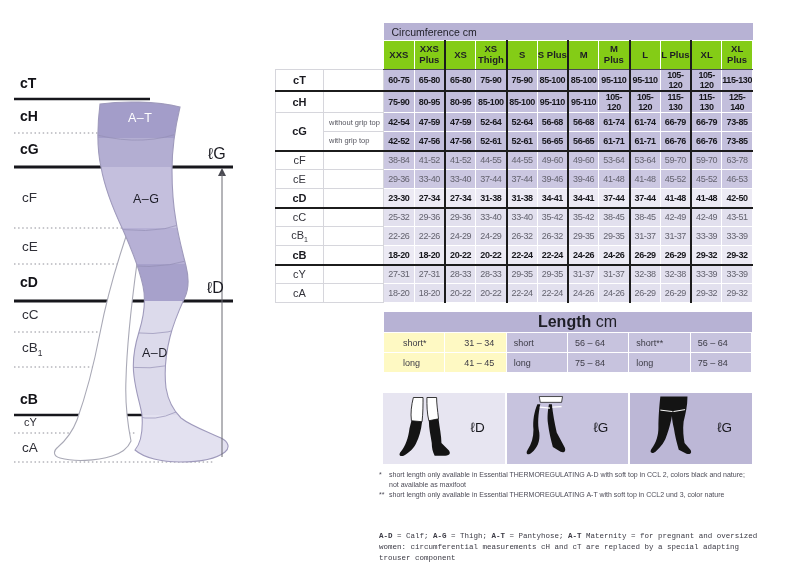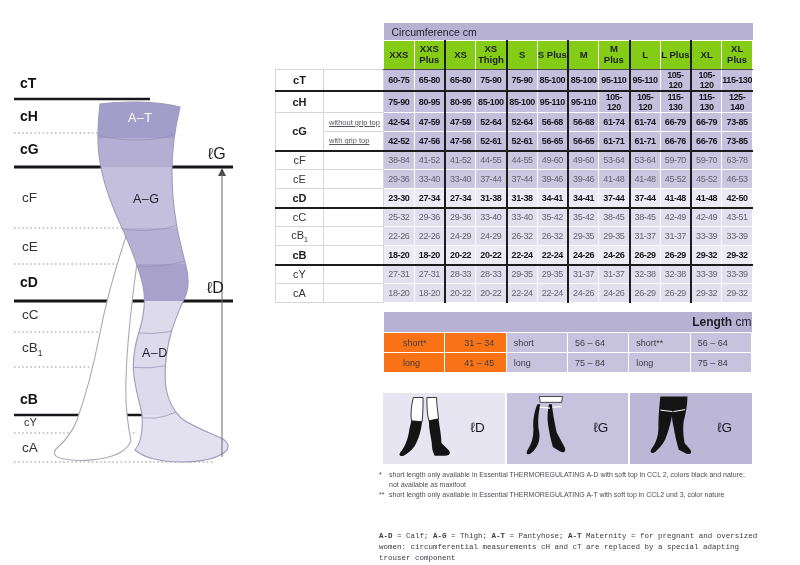--- a/index.html
+++ b/index.html
@@ -38,33 +38,33 @@
   #circ-table tr.boldrow td.val{color:#17171c;font-weight:bold;}
   #circ-table td.val.grp,#circ-table th.szh.grp{border-left:2px solid #1c1c1c;}
   #circ-table td.val.first{border-left:1px solid #4d7c0f;}
   #circ-table tr.thick td{border-bottom:2px solid #1c1c1c;}
   #circ-table td.thickb{border-bottom:2px solid #1c1c1c !important;}
   #circ-table td.lbl{background:#fff;border:1px solid #d6d6dc;text-align:center;
         font-size:11px;font-weight:bold;color:#1a1a20;}
   #circ-table tr:not(.boldrow) td.lbl{font-weight:normal;color:#33333b;}
   #circ-table td.lbl sub{font-size:7px;}
   #circ-table td.sublbl{background:#fff;border:1px solid #d6d6dc;font-size:7.5px;color:#55555e;
-        text-align:left;padding-left:5px;line-height:1.2;text-decoration:underline;}
+        text-align:left;padding-left:5px;line-height:1.2;}
 
   
   #len-table{position:absolute;left:383px;top:312px;width:369px;border-collapse:collapse;
              table-layout:fixed;}
   #len-table td{padding:0;overflow:hidden;}
-  #len-table .titlecell{background:#b7b2d4;height:20px;text-align:right;padding-left:20px;
-        font-size:12px;color:#1e1e26;}
+  #len-table .titlecell{background:#b7b2d4;height:20px;text-align:center;padding-left:20px;
+        font-size:16px;color:#1e1e26;}
   #len-table .titlecell .bold{font-weight:bold;}
   #len-table tr.ltr{height:20px;}
   #len-table td.lcell{font-size:9px;color:#3c3b45;text-align:left;padding-left:7px;
         border:1px solid rgba(255,255,255,.85);}
-  #len-table td.lg-light{background:#f97316;padding-left:19px;}
+  #len-table td.lg-light{background:#fef9c3;padding-left:19px;}
   #len-table td.lg-med{background:#c7c3de;}
   #len-table td.gstart{border-left:1px solid #6f6c82;}
 
   
   #len-images{position:absolute;left:383px;top:393px;width:369px;height:71px;display:flex;gap:2px;}
   .imgcell{flex:1;position:relative;}
   .imgcell .imglabel{position:absolute;right:20px;top:27px;font-size:13.5px;color:#17171c;}
   .imgcell svg{position:absolute;left:10px;top:3px;}
 
   

